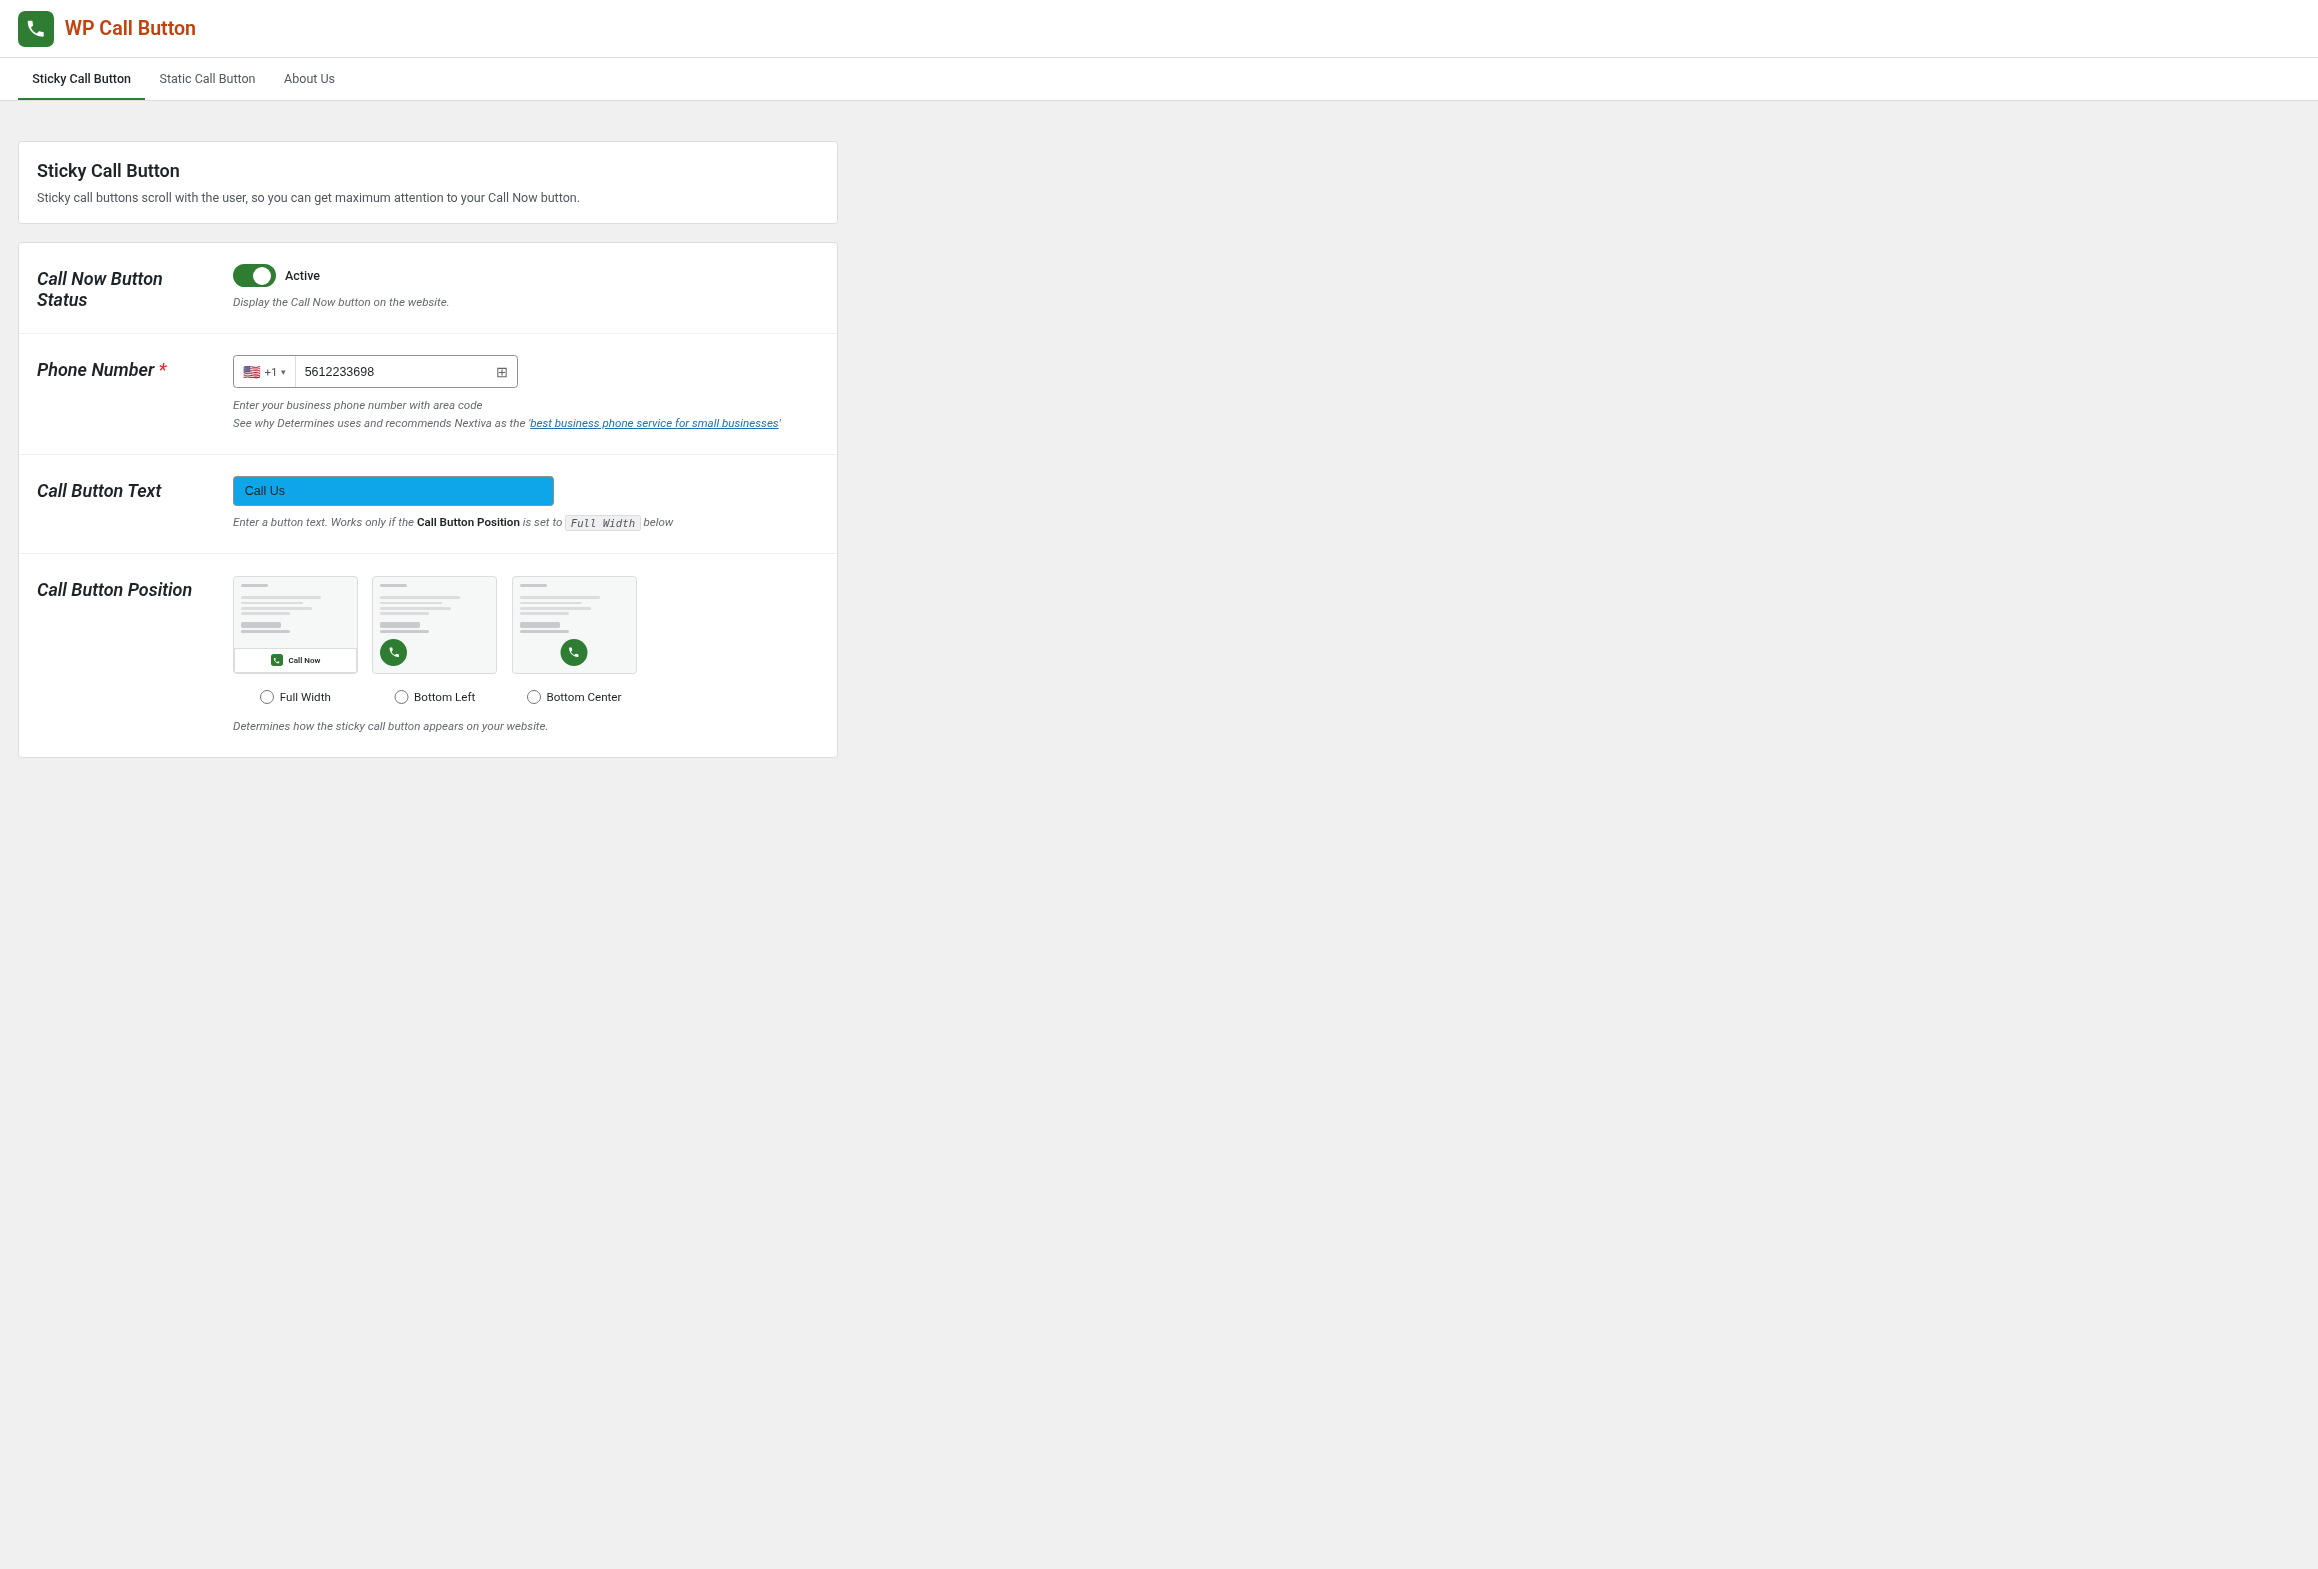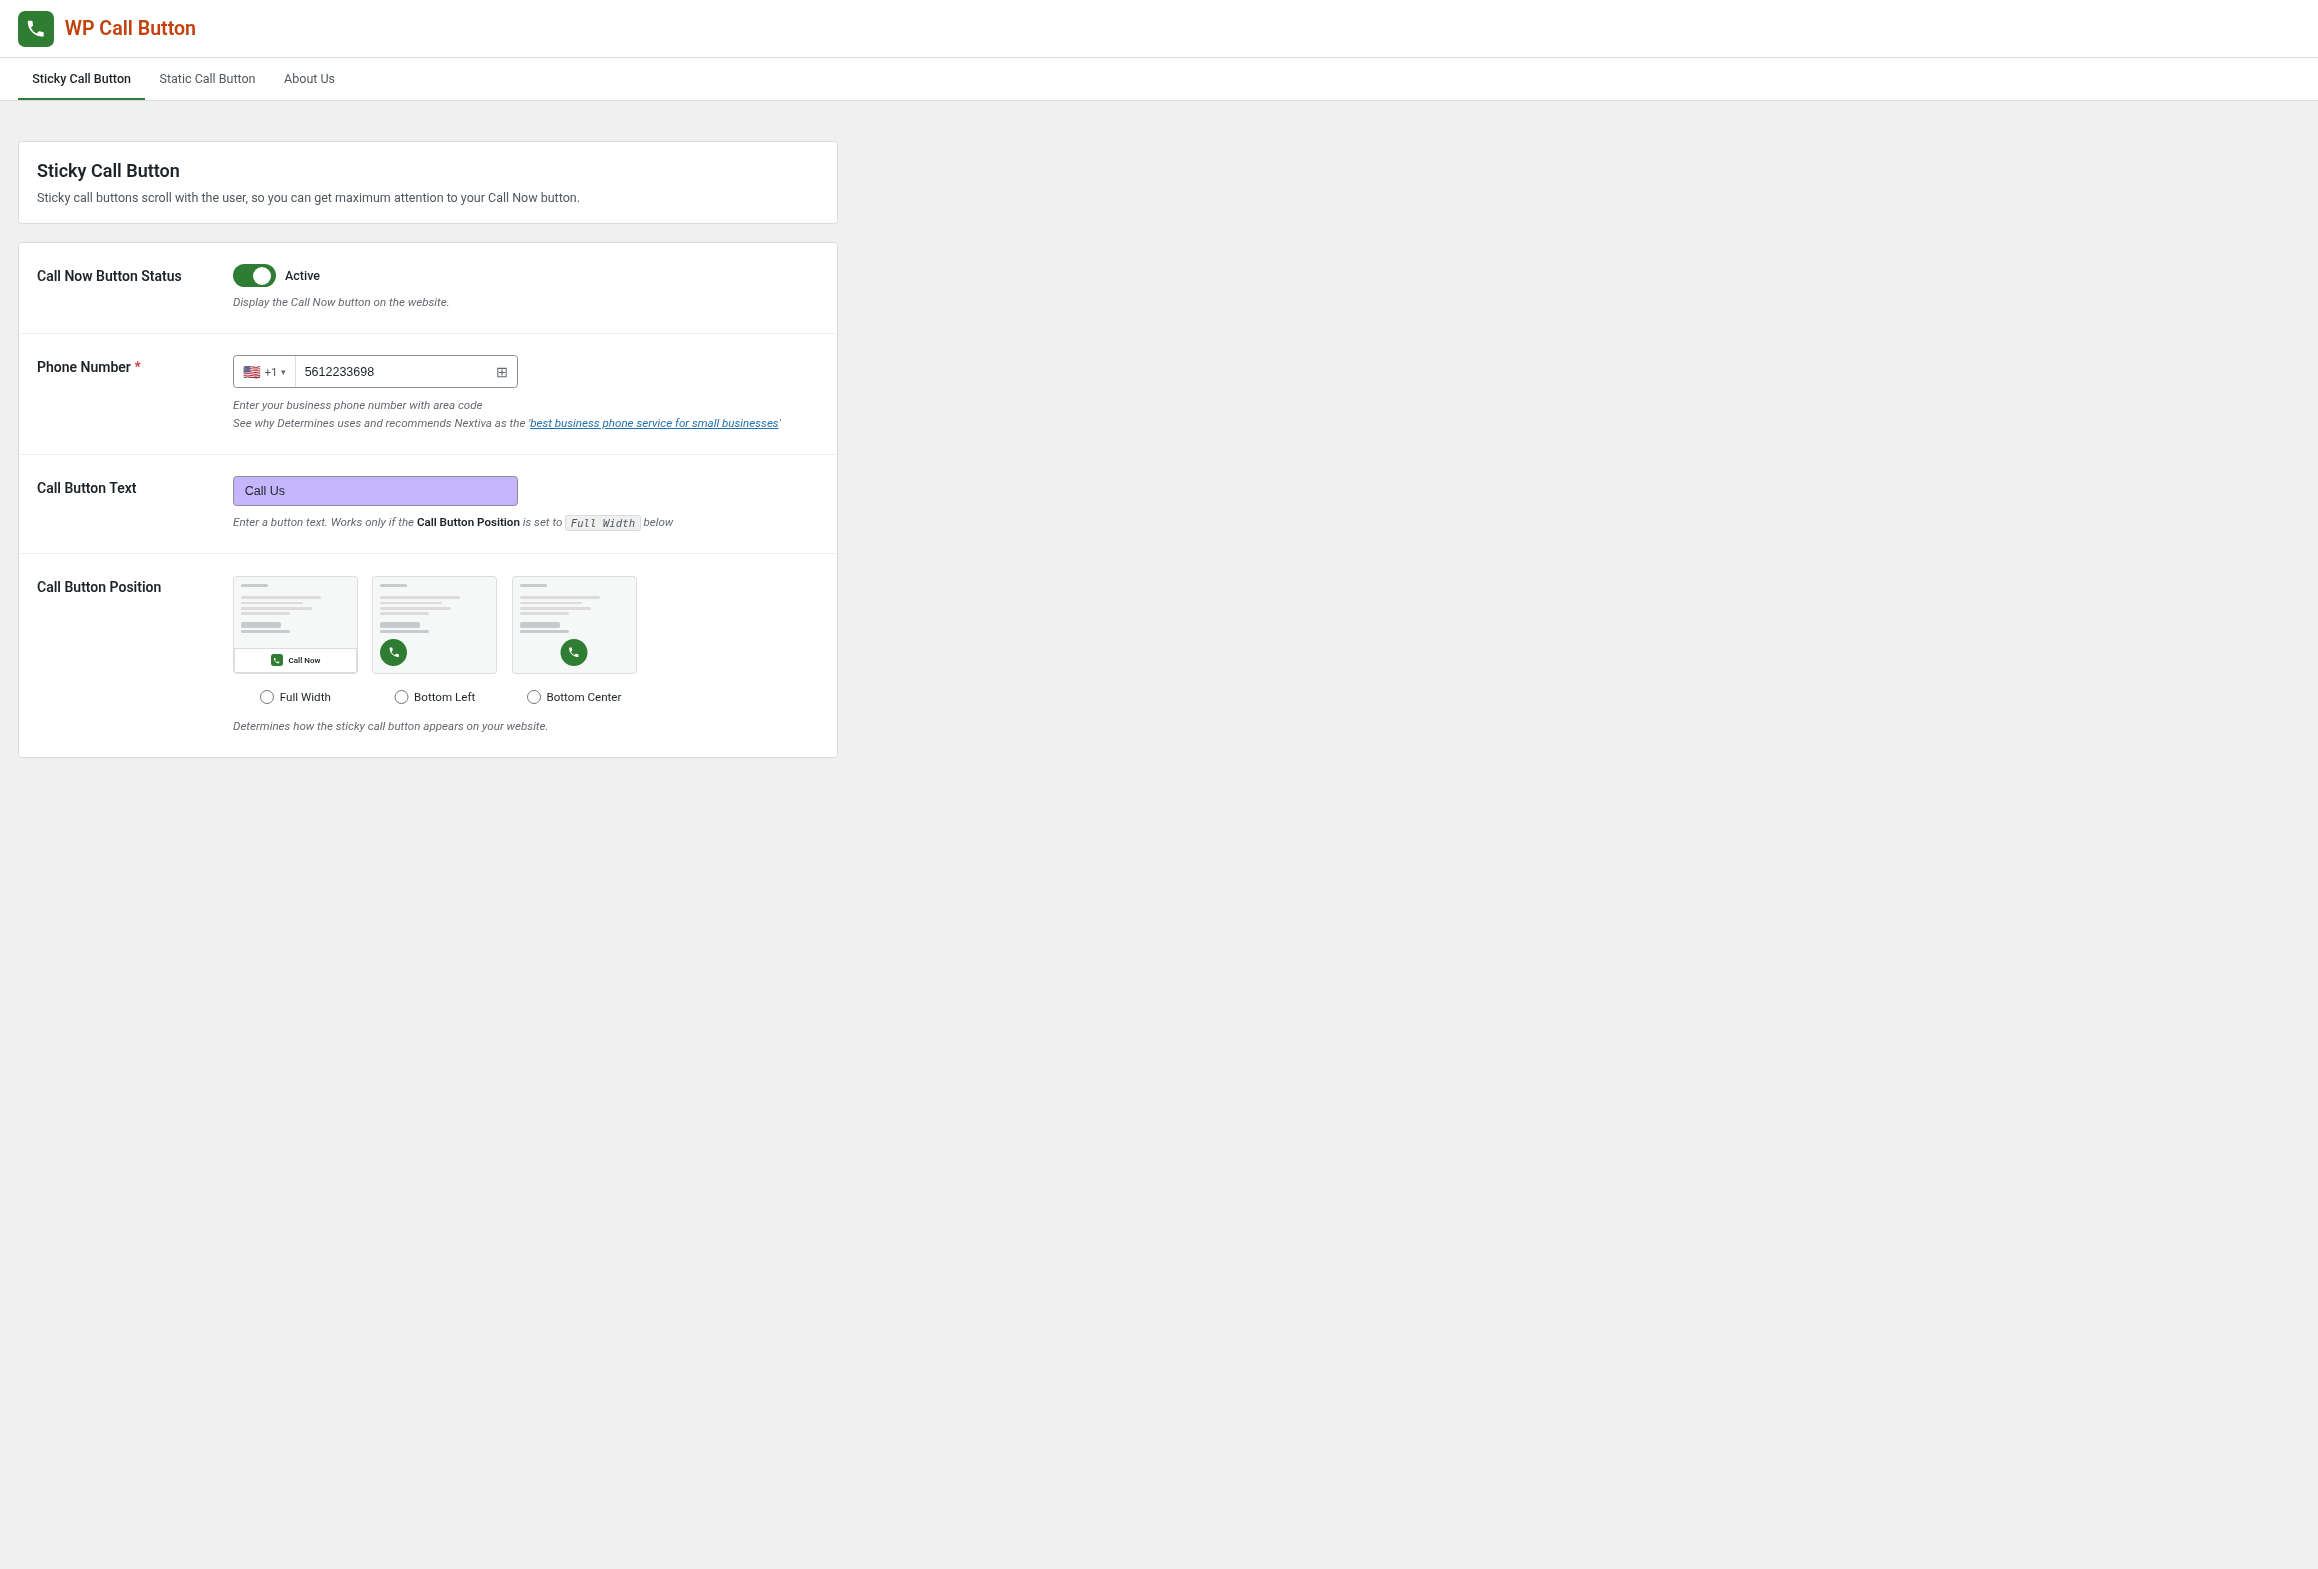--- a/index.html
+++ b/index.html
@@ -95,24 +95,25 @@
       align-items: flex-start;
       gap: 18px;
     }
     .settings-row:last-child {
       border-bottom: none;
     }
 
     .settings-label {
       width: 178px;
       flex-shrink: 0;
-      font-size: 14px;
+      font-size: 18px;
       font-weight: 600;
       color: #1d2327;
       padding-top: 3.6px;
+      font-style: italic;
     }
     .settings-label .required {
       color: #d63638;
     }
 
     .settings-control {
       flex: 1;
     }
 
     
@@ -195,23 +196,23 @@
       font-size: 14.3px;
       cursor: pointer;
     }
 
     
     .text-input {
       border: 0.9px solid #8c8f94;
       border-radius: 3.6px;
       padding: 7.1px 10.7px;
       font-size: 12.5px;
-      width: 285px;
-      color: #1d2327;
-      background: #c4b5fd;
+      width: 321px;
+      color: #1d2327;
+      background: #0ea5e9;
       outline: none;
       margin-bottom: 7.1px;
     }
 
     .hint-text {
       font-size: 11.6px;
       color: #646970;
       font-style: italic;
       line-height: 1.5;
       margin-top: 1px;

